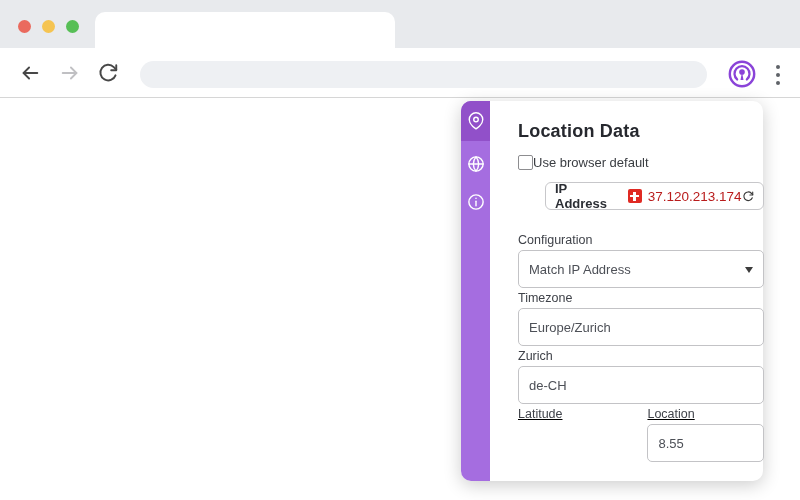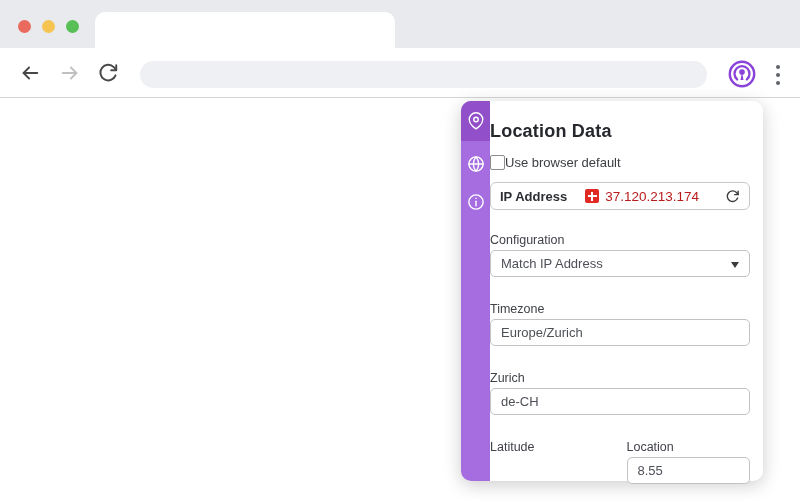--- a/index.html
+++ b/index.html
@@ -32,49 +32,49 @@
   
   .popup { position:absolute; left:461px; top:101px; width:302px; height:380px;
            background:#fff; border-radius:10px; display:flex;
            box-shadow:0 4px 18px rgba(0,0,0,0.20); }
   .popup-sidebar { width:29px; flex:none; background:#a56de0;
                    border-radius:10px 0 0 10px; display:flex; flex-direction:column; }
   .sb-item { height:38px; display:flex; align-items:center; justify-content:center; color:#fff; }
   .sb-item.active { height:40px; background:#9150c9; border-radius:10px 0 0 0; }
   .sb-item:nth-child(2) { margin-top:4px; }
   .sb-item svg { width:18px; height:18px; }
-  .popup-content { flex:1; padding:10px 13px 0 0; }
+  .popup-content { flex:1; padding:10px 13px 0 28px; }
 
   .pp-title { font-size:18px; font-weight:700; color:#26282e; margin-top:10px; letter-spacing:.2px; }
   .cb-row { margin-top:13px; display:flex; align-items:center; }
   .cb { width:15px; height:15px; border:1.5px solid #8d8d90; border-radius:2px; background:#fff; flex:none; }
   .cb-label { font-size:13px; color:#3a3d42; }
 
   .ip-box { margin-top:12px; height:28px; border:1px solid #c7c7ca; border-radius:6px;
-            display:flex; align-items:center; padding:0 9px; background:#fff; }
+            display:flex; align-items:center; padding:0 9px; background:#fff;margin-left:27px; }
   .ip-label { font-weight:700; font-size:13px; color:#2b2e34; }
   .flag { position:relative; width:14px; height:14px; background:#e02a23; border-radius:2px;
           margin-left:18px; flex:none; }
   .flag i { position:absolute; background:#fff; }
   .flag .v { left:5.7px; top:2.5px; width:2.6px; height:9px; }
   .flag .h { left:2.5px; top:5.7px; width:9px; height:2.6px; }
   .ip-value { font-size:13.5px; color:#b91c1c; margin-left:6px; }
   .ip-refresh { margin-left:auto; width:15px; height:15px; color:#3a3a3a; }
   .ip-refresh svg { width:100%; height:100%; }
 
-  .field-label { margin-top:25px; font-size:12.5px; line-height:14px; color:#3f4249; }
+  .field-label { margin-top:3px; font-size:12.5px; line-height:14px; color:#3f4249; }
   .field-label.first { margin-top:23px; }
-  .text-input, .select { margin-top:3px; width:100%; height:27px; border:1px solid #c3c3c6;
+  .text-input, .select { margin-top:3px; width:100%; height:38px; border:1px solid #c3c3c6;
             border-radius:5px; padding:0 10px; font-size:13px; color:#4d5057;
             background:#fff; font-family:"Liberation Sans", sans-serif; }
   .text-input { outline:none; }
   .select { display:flex; align-items:center; justify-content:space-between; }
   .caret { width:0; height:0; border:4.5px solid transparent; border-top:6px solid #3c3c3c;
            margin-top:6px; }
-  .coords { display:flex; gap:13px; }
+  .coords { display:flex; gap:13px;text-decoration:underline; }
   .coords > div { flex:1; }
 </style>
 </head>
 <body>
 
 <div class="window">
 
   <div class="titlebar">
     <span class="light close"></span>
     <span class="light min"></span>

